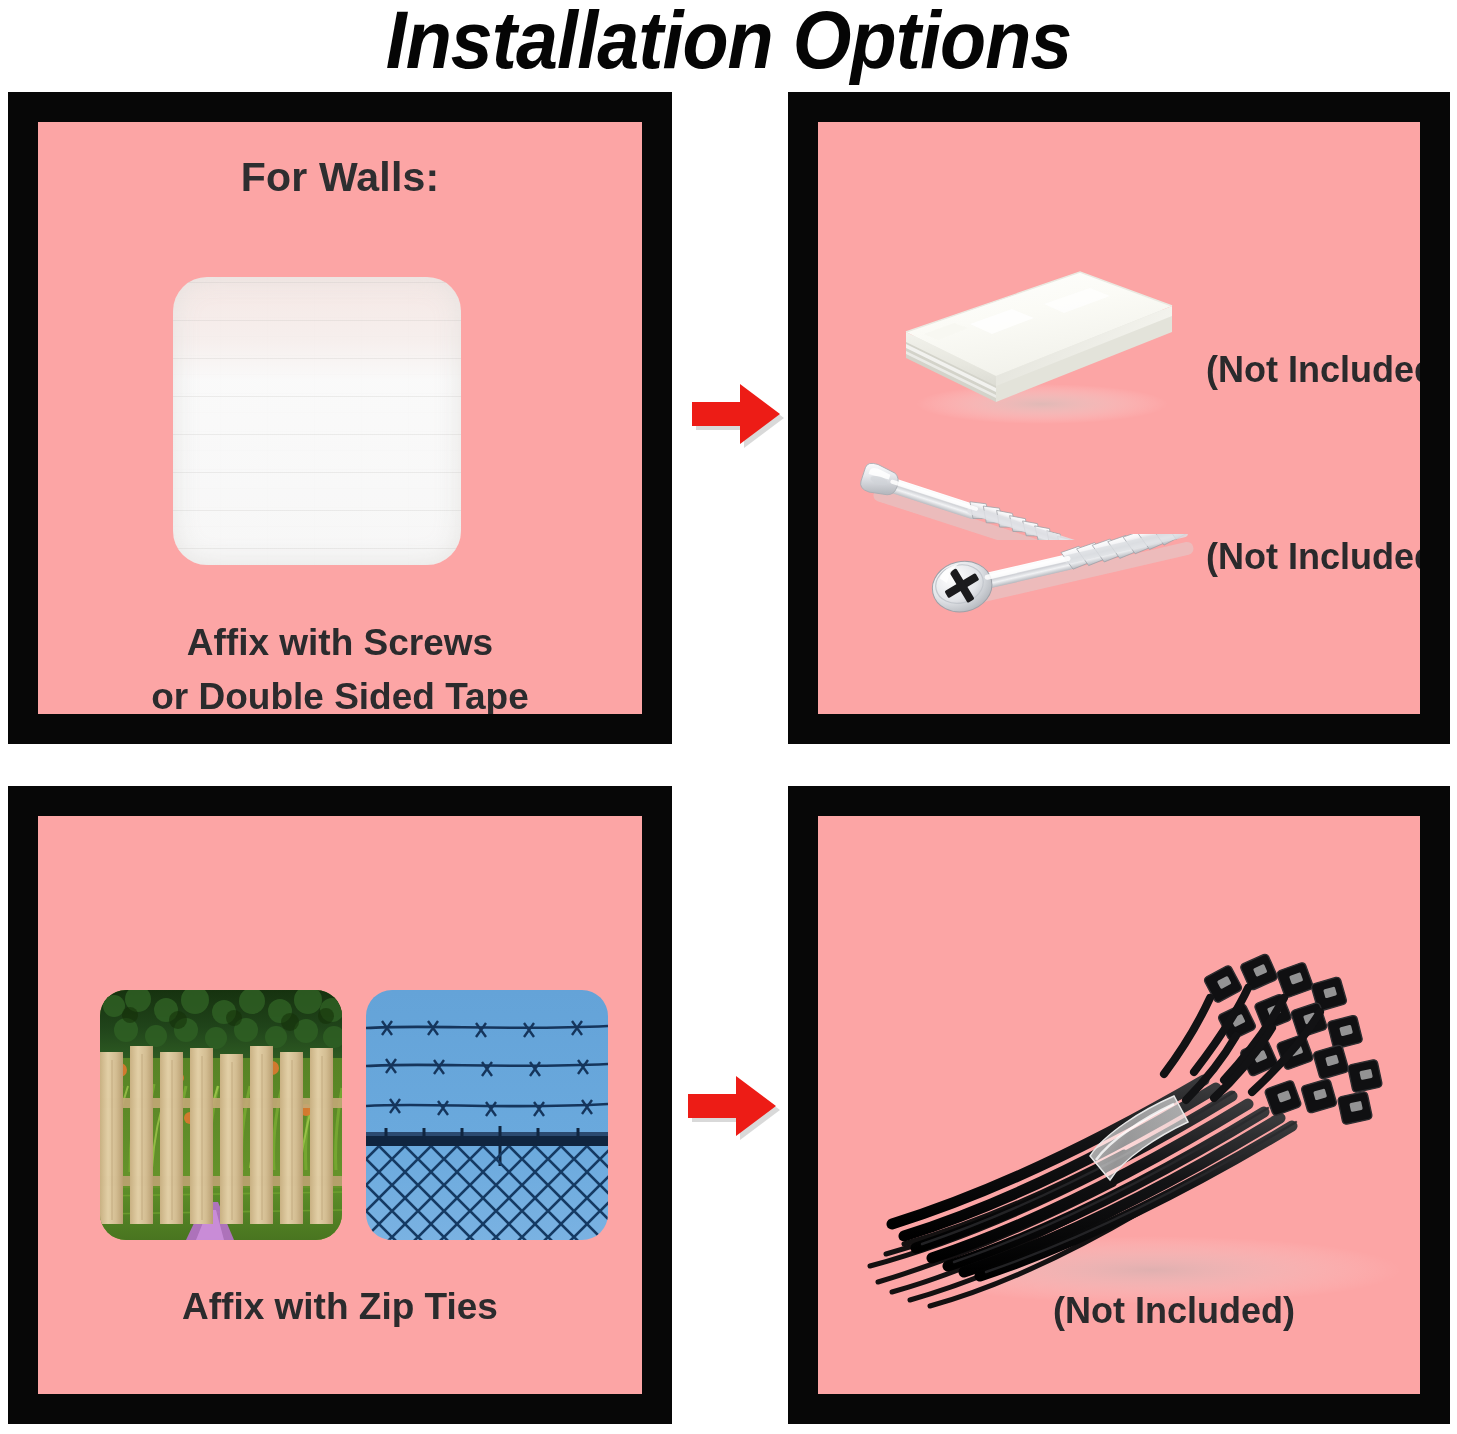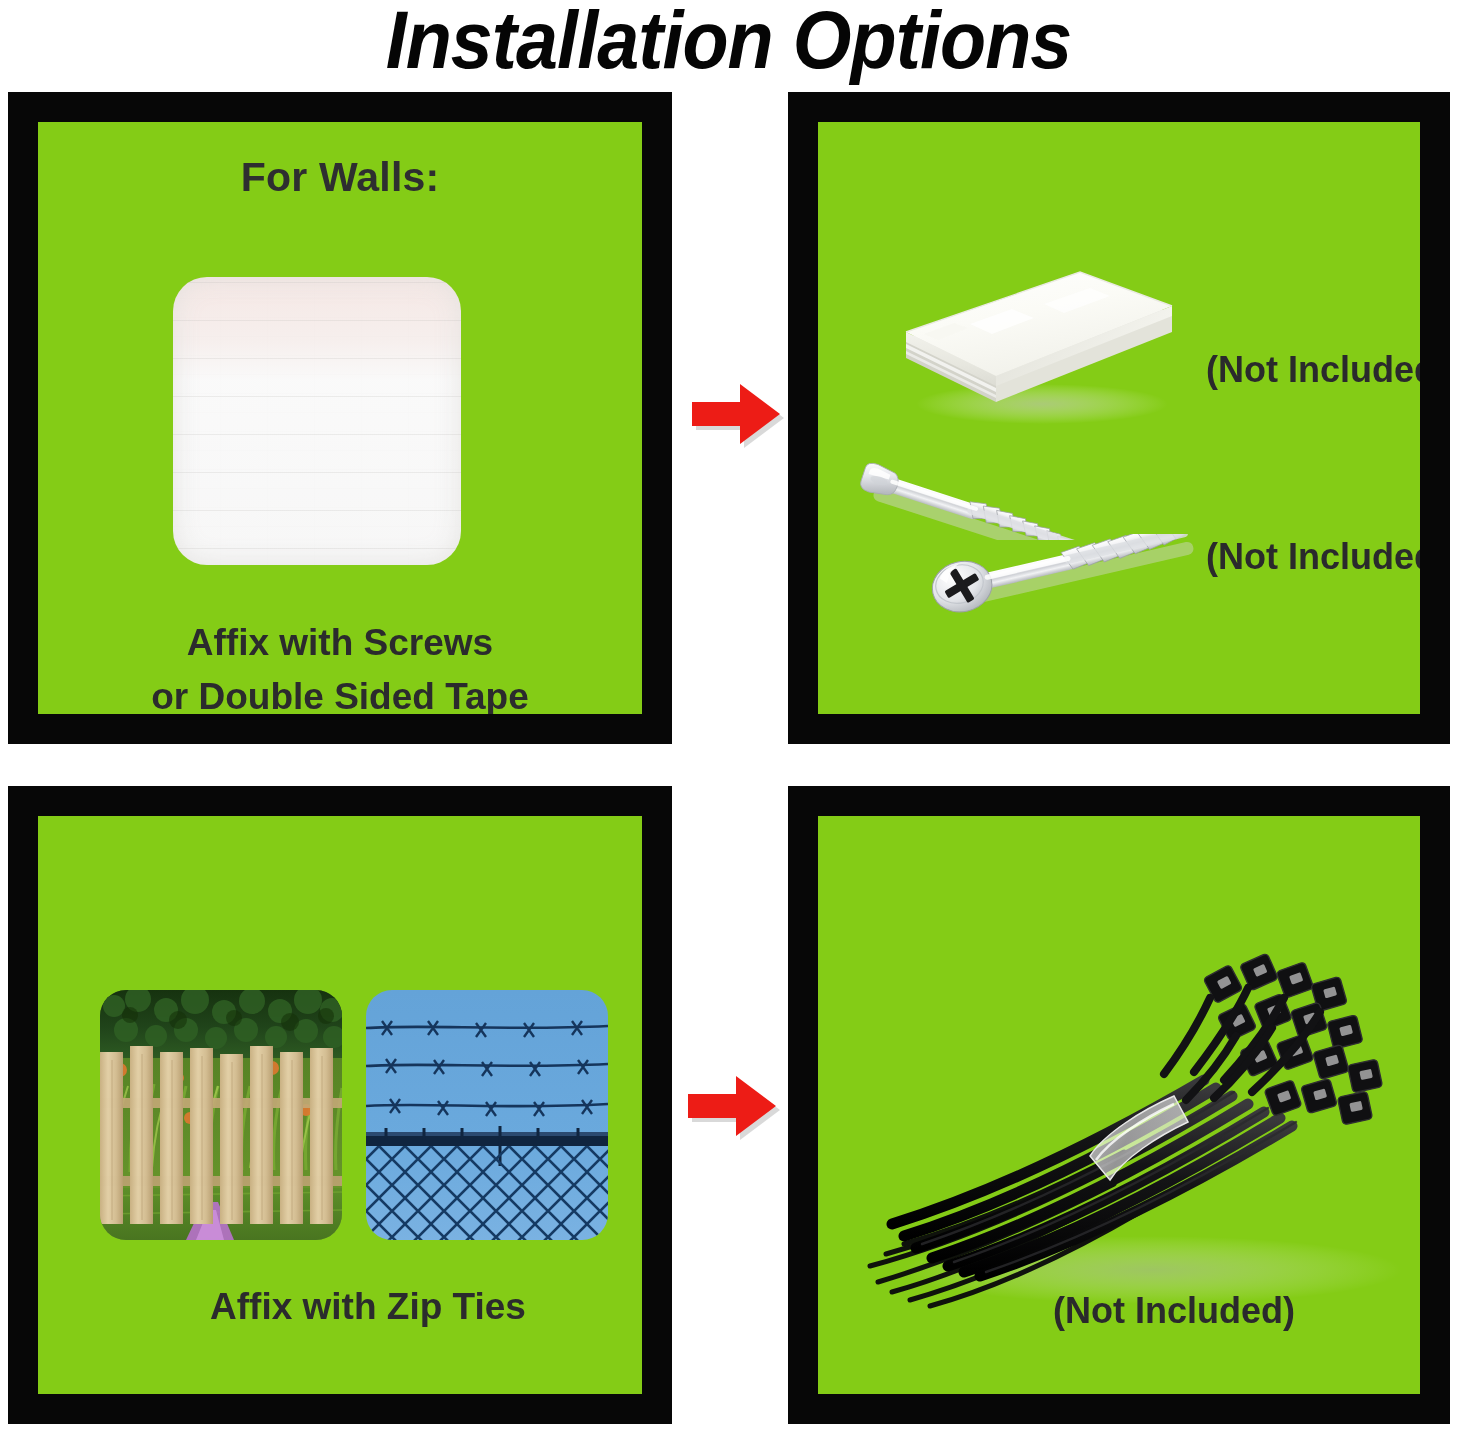--- a/index.html
+++ b/index.html
@@ -30,21 +30,21 @@
     color: #050505;
     line-height: 92px;
     transform: scaleX(0.92);
     transform-origin: center top;
     white-space: nowrap;
   }
 
   
   .panel {
     position: absolute;
-    background: #84cc16;
+    background: #fca5a5;
     border: 30px solid #070707;
     box-sizing: border-box;
     overflow: hidden;
     text-decoration: underline;
   }
   #panel-walls      { left: 8px;   top: 92px;   width: 664px;  height: 652px; }
   #panel-wall-parts { left: 788px; top: 92px;   width: 662px;  height: 652px; }
   #panel-fence      { left: 8px;   top: 786px;  width: 664px;  height: 638px; }
   #panel-fence-parts{ left: 788px; top: 786px;  width: 662px;  height: 638px; }
 
@@ -68,21 +68,21 @@
     width: 100%;
     text-align: center;
     font-size: 37px;
     font-weight: 700;
     color: #2b2b2d;
     line-height: 54px;
     white-space: nowrap;
   }
   #walls-caption-1 { top: 494px; }
   #walls-caption-2 { top: 548px; }
-  #fence-caption   { top: 464px; margin-left: 28px; }
+  #fence-caption   { top: 464px; }
 
   
   #wall-swatch {
     position: absolute;
     left: 135px;
     top: 155px;
     width: 288px;
     height: 288px;
     border-radius: 34px;
     background:

